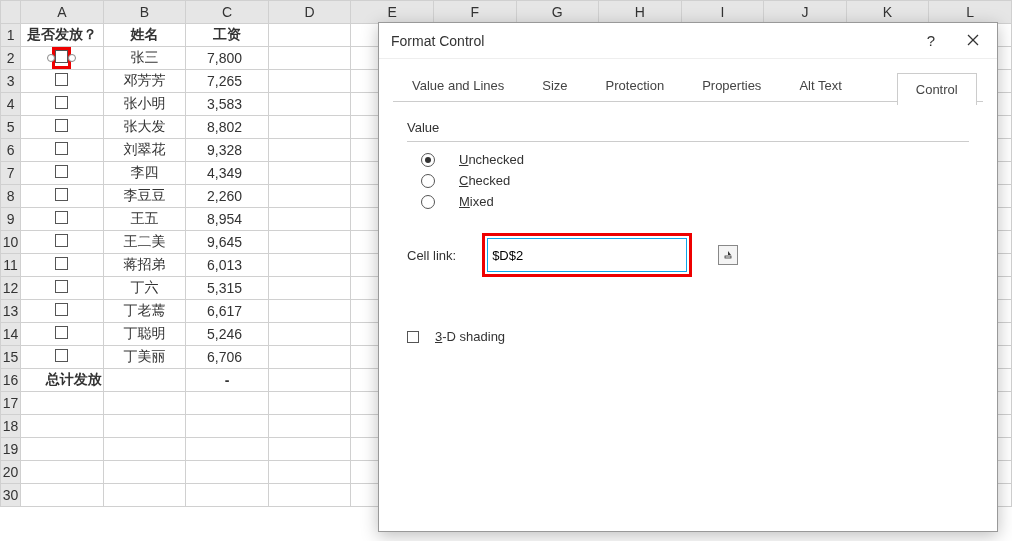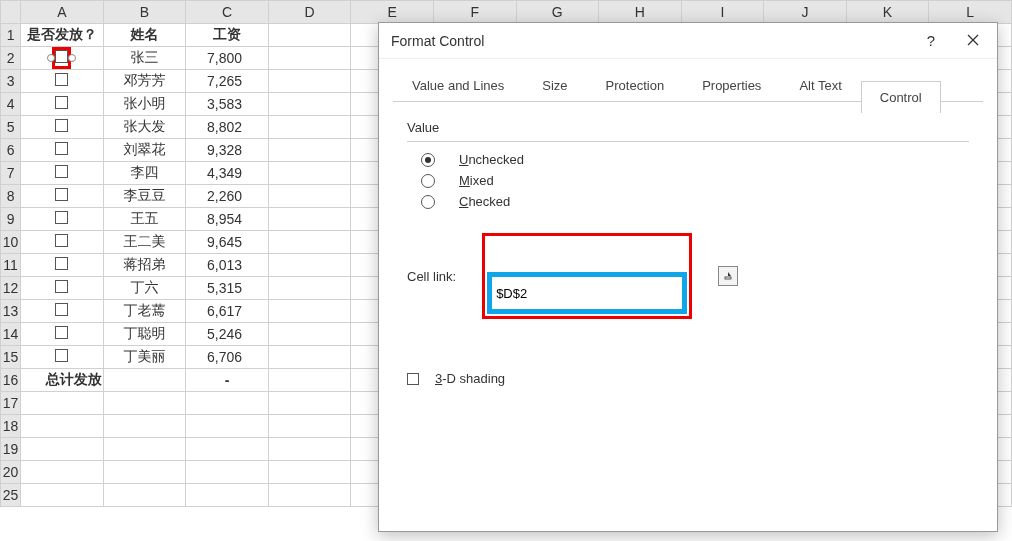--- a/index.html
+++ b/index.html
@@ -25,29 +25,29 @@
 
   
   .dialog { position:absolute; left:378px; top:22px; width:620px; height:510px; background:#fff; border:1px solid #999; box-shadow:0 4px 16px rgba(0,0,0,0.25); }
   .dlg-title { height:36px; line-height:36px; padding:0 12px; font-size:14px; color:#333; display:flex; align-items:center; justify-content:flex-start; border-bottom:1px solid #eee; }
   .dlg-title .t { flex:1; }
   .dlg-title .btns { display:flex; gap:18px; align-items:center; }
   .icon-help, .icon-close { width:24px; text-align:center; cursor:pointer; font-size:15px; color:#333; }
   .icon-close svg { width:12px; height:12px; }
   .tabs { display:flex; border-bottom:1px solid #ccc; margin:10px 14px 0 14px; font-size:13px; }
   .tab { padding:8px 18px; color:#444; cursor:pointer; border:1px solid transparent; border-bottom:none; }
-  .tab.active { border-color:#ccc; background:#fff; position:relative; top:12px; }
+  .tab.active { border-color:#ccc; background:#fff; position:relative; top:4px;margin-left:36px; }
   .panel { padding:18px 28px; font-size:13px; color:#333; }
   .grpbox-label { margin-bottom:6px; }
   .radio-row { display:flex; align-items:center; gap:24px; margin:6px 0 6px 14px; }
   .radio { width:14px; height:14px; border:1px solid #555; border-radius:50%; display:inline-flex; align-items:center; justify-content:center; }
   .radio.sel::after { content:""; width:6px; height:6px; background:#333; border-radius:50%; }
   .lbl u { text-decoration:underline; }
   .cell-link-row { display:flex; align-items:center; gap:26px; margin-top:24px; }
-  .cell-link-row input { width:200px; height:22px; border:5px solid #0ea5e9; padding:16px 4px; font-size:13px;margin-top:34px; }
+  .cell-link-row input { width:200px; height:22px; border:1px solid #0ea5e9; padding:16px 4px; font-size:13px; }
   .pick-btn { width:20px; height:20px; border:1px solid #888; background:#f4f4f4; display:flex; align-items:center; justify-content:center; cursor:pointer; }
   .pick-btn svg { width:10px; height:10px; }
   .redwrap { padding:2px; border:3px solid #e00; display:inline-block; }
   .chk-row { display:flex; align-items:center; gap:16px; margin-top:52px; }
   .hr { border-top:1px solid #ccc; margin:2px 0 10px 0; }
 </style>
 </head>
 <body>
 
 <div class="sheet">
@@ -363,21 +363,21 @@
           <td></td>
           <td></td>
           <td></td>
           <td></td>
           <td></td>
           <td></td>
           <td></td>
           <td></td>
         </tr>
     <tr>
-          <th class="rowhdr">25</th>
+          <th class="rowhdr">30</th>
           <td></td>
           <td></td>
           <td></td>
           <td></td>
           <td></td>
           <td></td>
           <td></td>
           <td></td>
           <td></td>
           <td></td>
@@ -411,25 +411,25 @@
   </div>
   <div class="panel">
     <div class="grpbox-label">Value</div>
     <div class="hr"></div>
     <div class="radio-row">
       <span class="radio sel"></span>
       <span class="lbl"><u>U</u><span>nchecked</span></span>
     </div>
     <div class="radio-row">
       <span class="radio"></span>
-      <span class="lbl"><u>M</u><span>ixed</span></span>
+      <span class="lbl"><u>C</u><span>hecked</span></span>
     </div>
     <div class="radio-row">
       <span class="radio"></span>
-      <span class="lbl"><u>C</u><span>hecked</span></span>
+      <span class="lbl"><u>M</u><span>ixed</span></span>
     </div>
 
     <div class="cell-link-row">
       <span>Cell link:</span>
       <span class="redwrap"><input type="text" value="$D$2" style=""></span>
       <span class="pick-btn">
         <svg viewBox="0 0 10 10">
             <path d="M5 1 L8 5 L5 5 Z" fill="#333"></path>
             <rect x="2" y="6" width="6" height="2" fill="none" stroke="#333" stroke-width="0.8"></rect>
           </svg>

